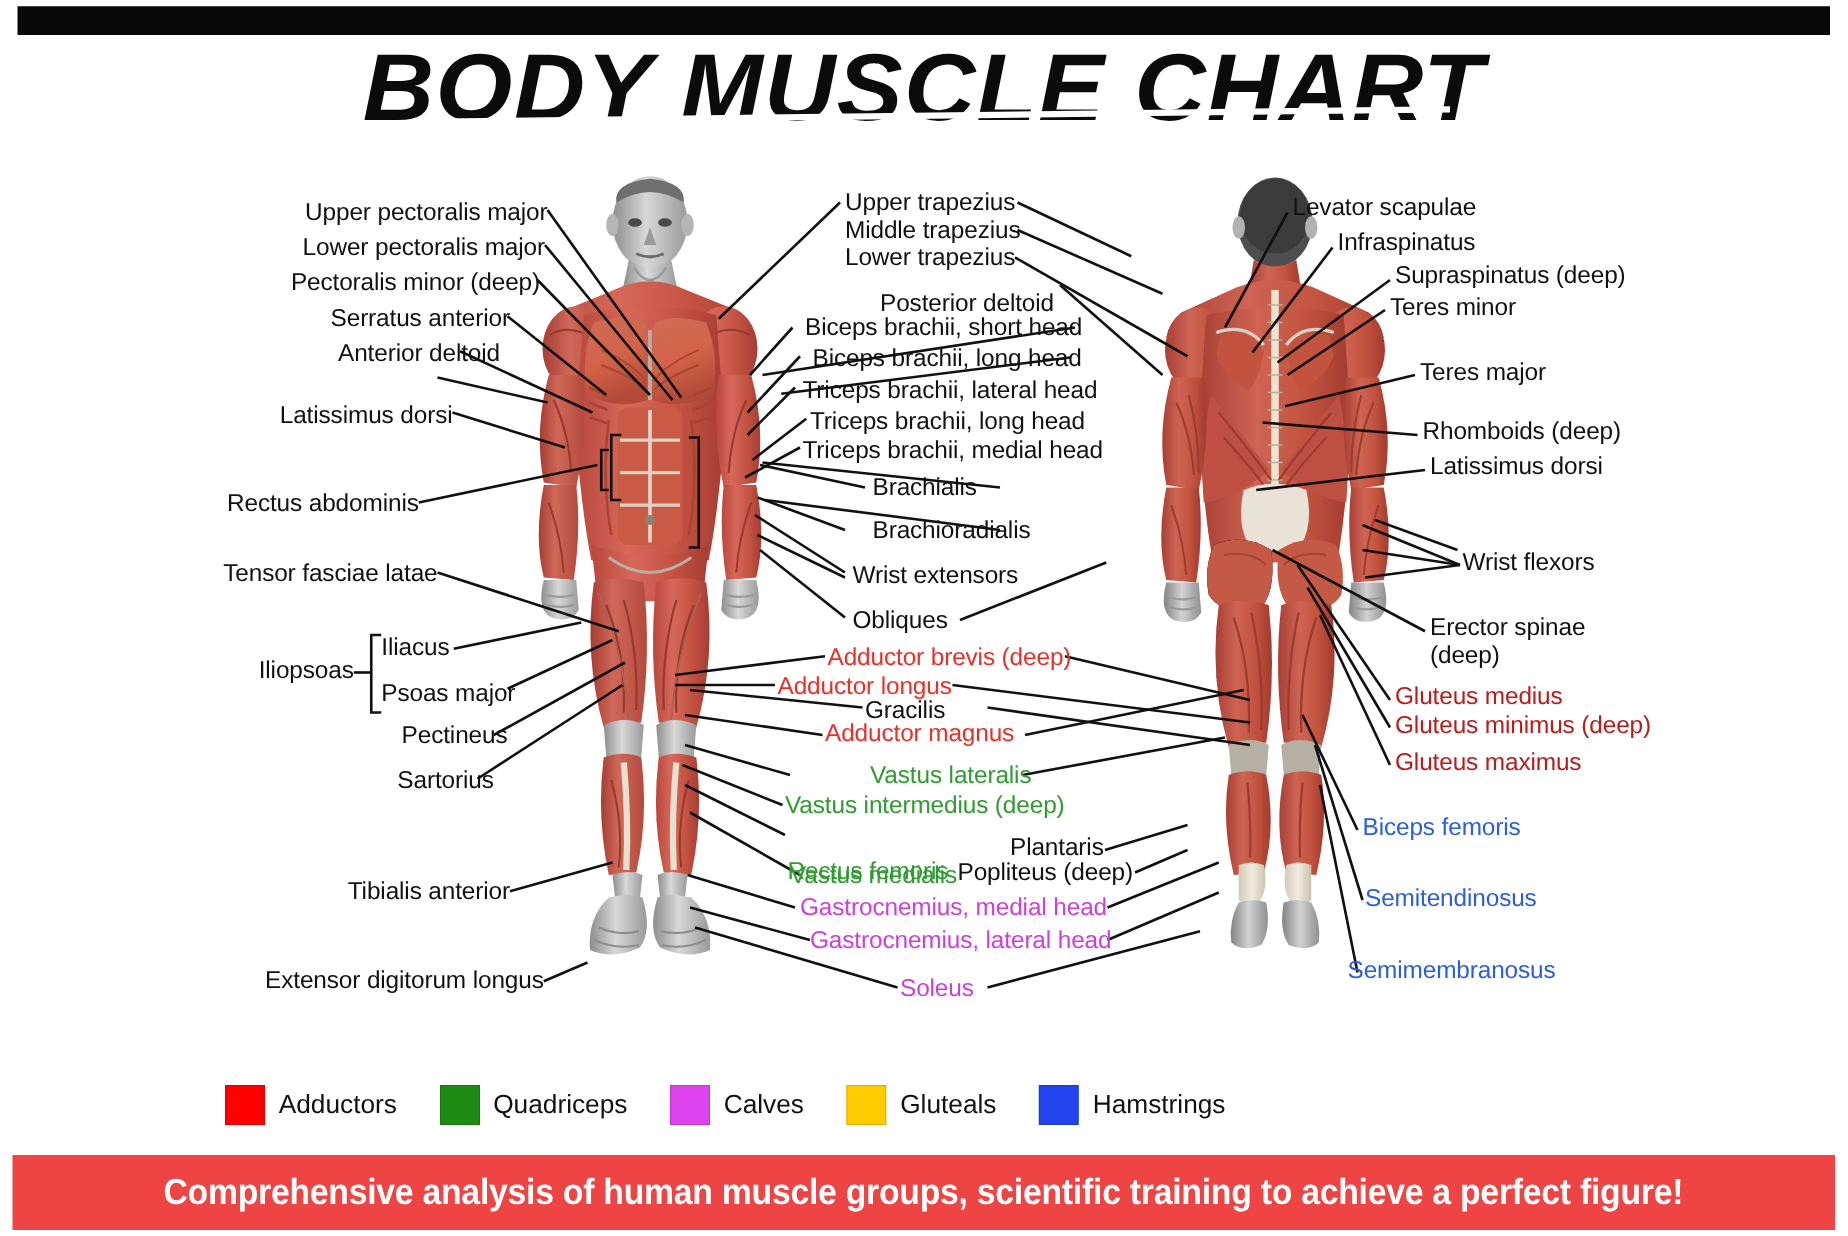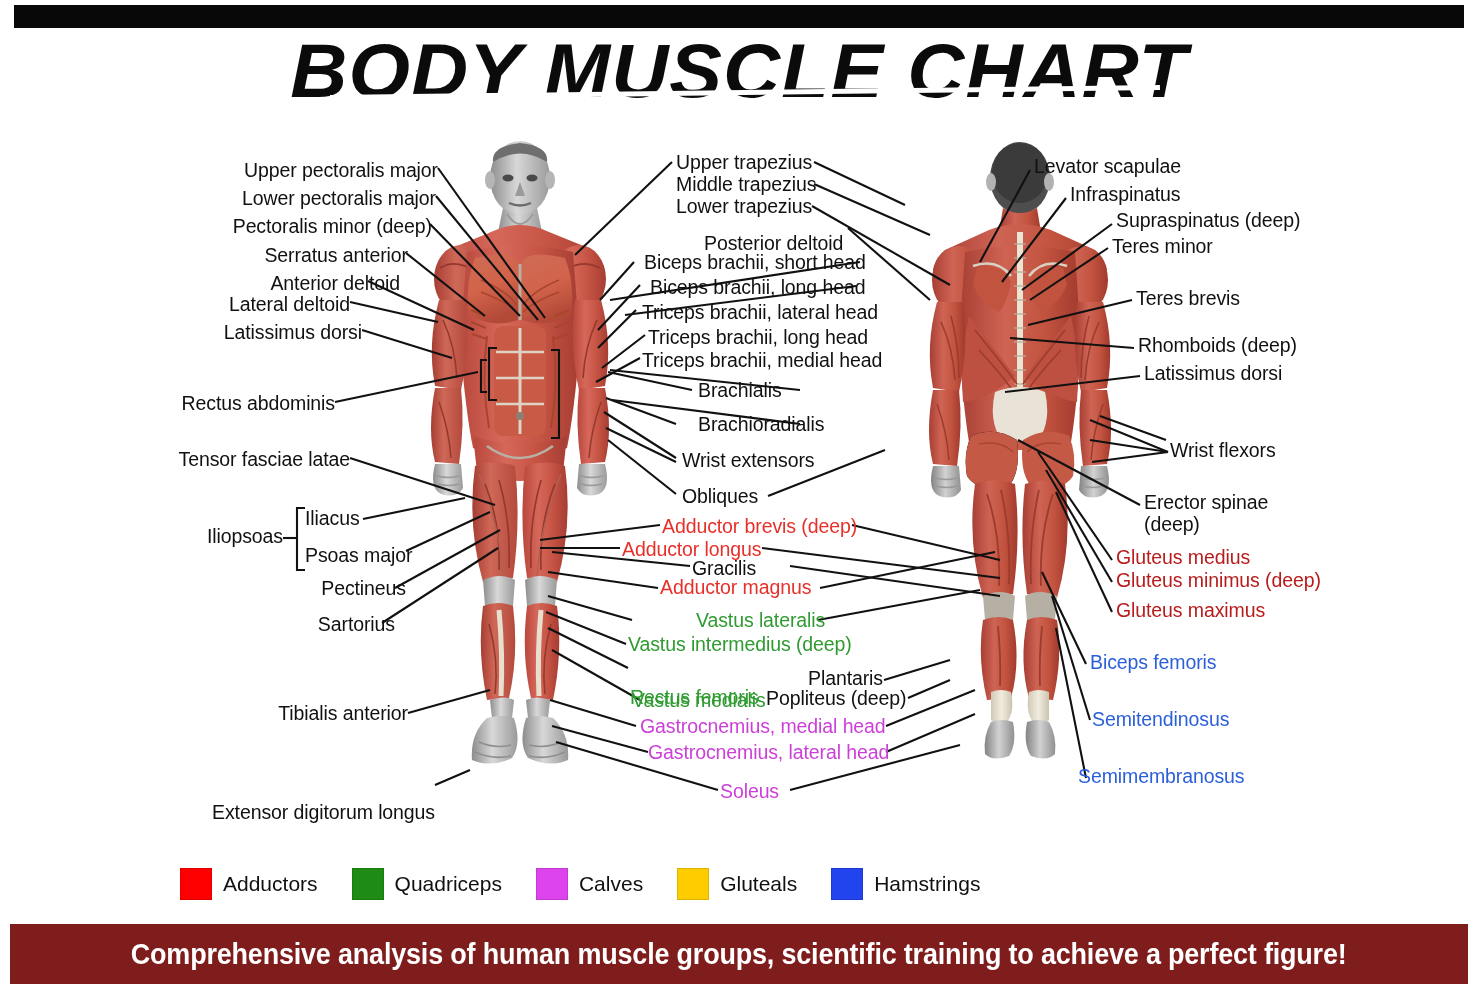--- a/index.html
+++ b/index.html
@@ -7,21 +7,21 @@
   body{
     width:1478px;height:989px;overflow:hidden;position:relative;
     font-family:"Liberation Sans","DejaVu Sans",sans-serif;
     background:#ffffff;
   }
   .poster{position:absolute;left:0;top:0;width:1478px;height:762px;background:#fff;}
 
   
   .topbar{position:absolute;left:14px;top:5px;width:1450px;height:23px;background:#080808;}
   .bottombar{
-    position:absolute;left:10px;top:924px;width:1458px;height:60px;background:#7f1d1d;
+    position:absolute;left:10px;top:924px;width:1458px;height:60px;background:#ef4444;
     display:flex;align-items:center;justify-content:center;
   }
   .bottombar .captxt{
     color:#fff;font-weight:bold;font-size:29px;letter-spacing:-0.2px;
     transform:scaleX(0.93);white-space:nowrap;
     font-family:"Liberation Sans","DejaVu Sans",sans-serif;
   }
 
   
   .title-wrap{position:absolute;left:0;top:30px;width:1478px;height:90px;}
@@ -394,31 +394,30 @@
     <line x1="1086" y1="778" x2="1056" y2="628"></line>
 
     <line x1="1166" y1="440" x2="1100" y2="416"></line>
   </svg>
 
   <div class="lbl r" style="left:0;top:160px;width:438px;">Upper pectoralis major</div>
   <div class="lbl r" style="left:0;top:188px;width:436px;">Lower pectoralis major</div>
   <div class="lbl r" style="left:0;top:216px;width:432px;">Pectoralis minor (deep)</div>
   <div class="lbl r" style="left:0;top:245px;width:408px;">Serratus anterior</div>
   <div class="lbl r" style="left:0;top:273px;width:400px;">Anterior deltoid</div>
-  <div class="lbl r" style="left:0;top:294px;width:350px;">Lateral deltoid</div>
   <div class="lbl r" style="left:0;top:322px;width:362px;">Latissimus dorsi</div>
   <div class="lbl r" style="left:0;top:393px;width:335px;">Rectus abdominis</div>
   <div class="lbl r" style="left:0;top:449px;width:350px;">Tensor fasciae latae</div>
   <div class="lbl r" style="left:0;top:526px;width:283px;">Iliopsoas</div>
   <div class="lbl" style="left:305px;top:508px;">Iliacus</div>
   <div class="lbl" style="left:305px;top:545px;">Psoas major</div>
   <div class="lbl r" style="left:0;top:578px;width:406px;">Pectineus</div>
   <div class="lbl r" style="left:0;top:614px;width:395px;text-align:right;">Sartorius</div>
   <div class="lbl r" style="left:0;top:703px;width:408px;">Tibialis anterior</div>
-  <div class="lbl r" style="left:0;top:774px;width:435px;margin-top:28px;">Extensor digitorum longus</div>
+  <div class="lbl r" style="left:0;top:774px;width:435px;">Extensor digitorum longus</div>
 
   <div class="lbl" style="left:676px;top:152px;">Upper trapezius</div>
   <div class="lbl" style="left:676px;top:174px;">Middle trapezius</div>
   <div class="lbl" style="left:676px;top:196px;">Lower trapezius</div>
   <div class="lbl" style="left:704px;top:218px;margin-top:15px;">Posterior deltoid</div>
   <div class="lbl" style="left:644px;top:252px;">Biceps brachii, short head</div>
   <div class="lbl" style="left:650px;top:277px;">Biceps brachii, long head</div>
   <div class="lbl" style="left:642px;top:302px;">Triceps brachii, lateral head</div>
   <div class="lbl" style="left:648px;top:327px;">Triceps brachii, long head</div>
   <div class="lbl" style="left:642px;top:350px;">Triceps brachii, medial head</div>
@@ -441,21 +440,21 @@
   <div class="lbl" style="left:766px;top:688px;">Popliteus (deep)</div>
 
   <div class="lbl mag" style="left:640px;top:716px;">Gastrocnemius, medial head</div>
   <div class="lbl mag" style="left:648px;top:742px;">Gastrocnemius, lateral head</div>
   <div class="lbl mag" style="left:720px;top:781px;">Soleus</div>
 
   <div class="lbl" style="left:1034px;top:156px;">Levator scapulae</div>
   <div class="lbl" style="left:1070px;top:184px;">Infraspinatus</div>
   <div class="lbl" style="left:1116px;top:210px;">Supraspinatus (deep)</div>
   <div class="lbl" style="left:1112px;top:236px;">Teres minor</div>
-  <div class="lbl" style="left:1136px;top:288px;">Teres brevis</div>
+  <div class="lbl" style="left:1136px;top:288px;">Teres major</div>
   <div class="lbl" style="left:1138px;top:335px;">Rhomboids (deep)</div>
   <div class="lbl" style="left:1144px;top:363px;">Latissimus dorsi</div>
   <div class="lbl" style="left:1170px;top:440px;">Wrist flexors</div>
   <div class="lbl" style="left:1144px;top:492px;">Erector spinae</div>
   <div class="lbl" style="left:1144px;top:514px;">(deep)</div>
   <div class="lbl gold" style="left:1116px;top:547px;">Gluteus medius</div>
   <div class="lbl gold" style="left:1116px;top:570px;">Gluteus minimus (deep)</div>
   <div class="lbl gold" style="left:1116px;top:600px;">Gluteus maximus</div>
   <div class="lbl blue" style="left:1090px;top:652px;">Biceps femoris</div>
   <div class="lbl blue" style="left:1092px;top:709px;">Semitendinosus</div>

